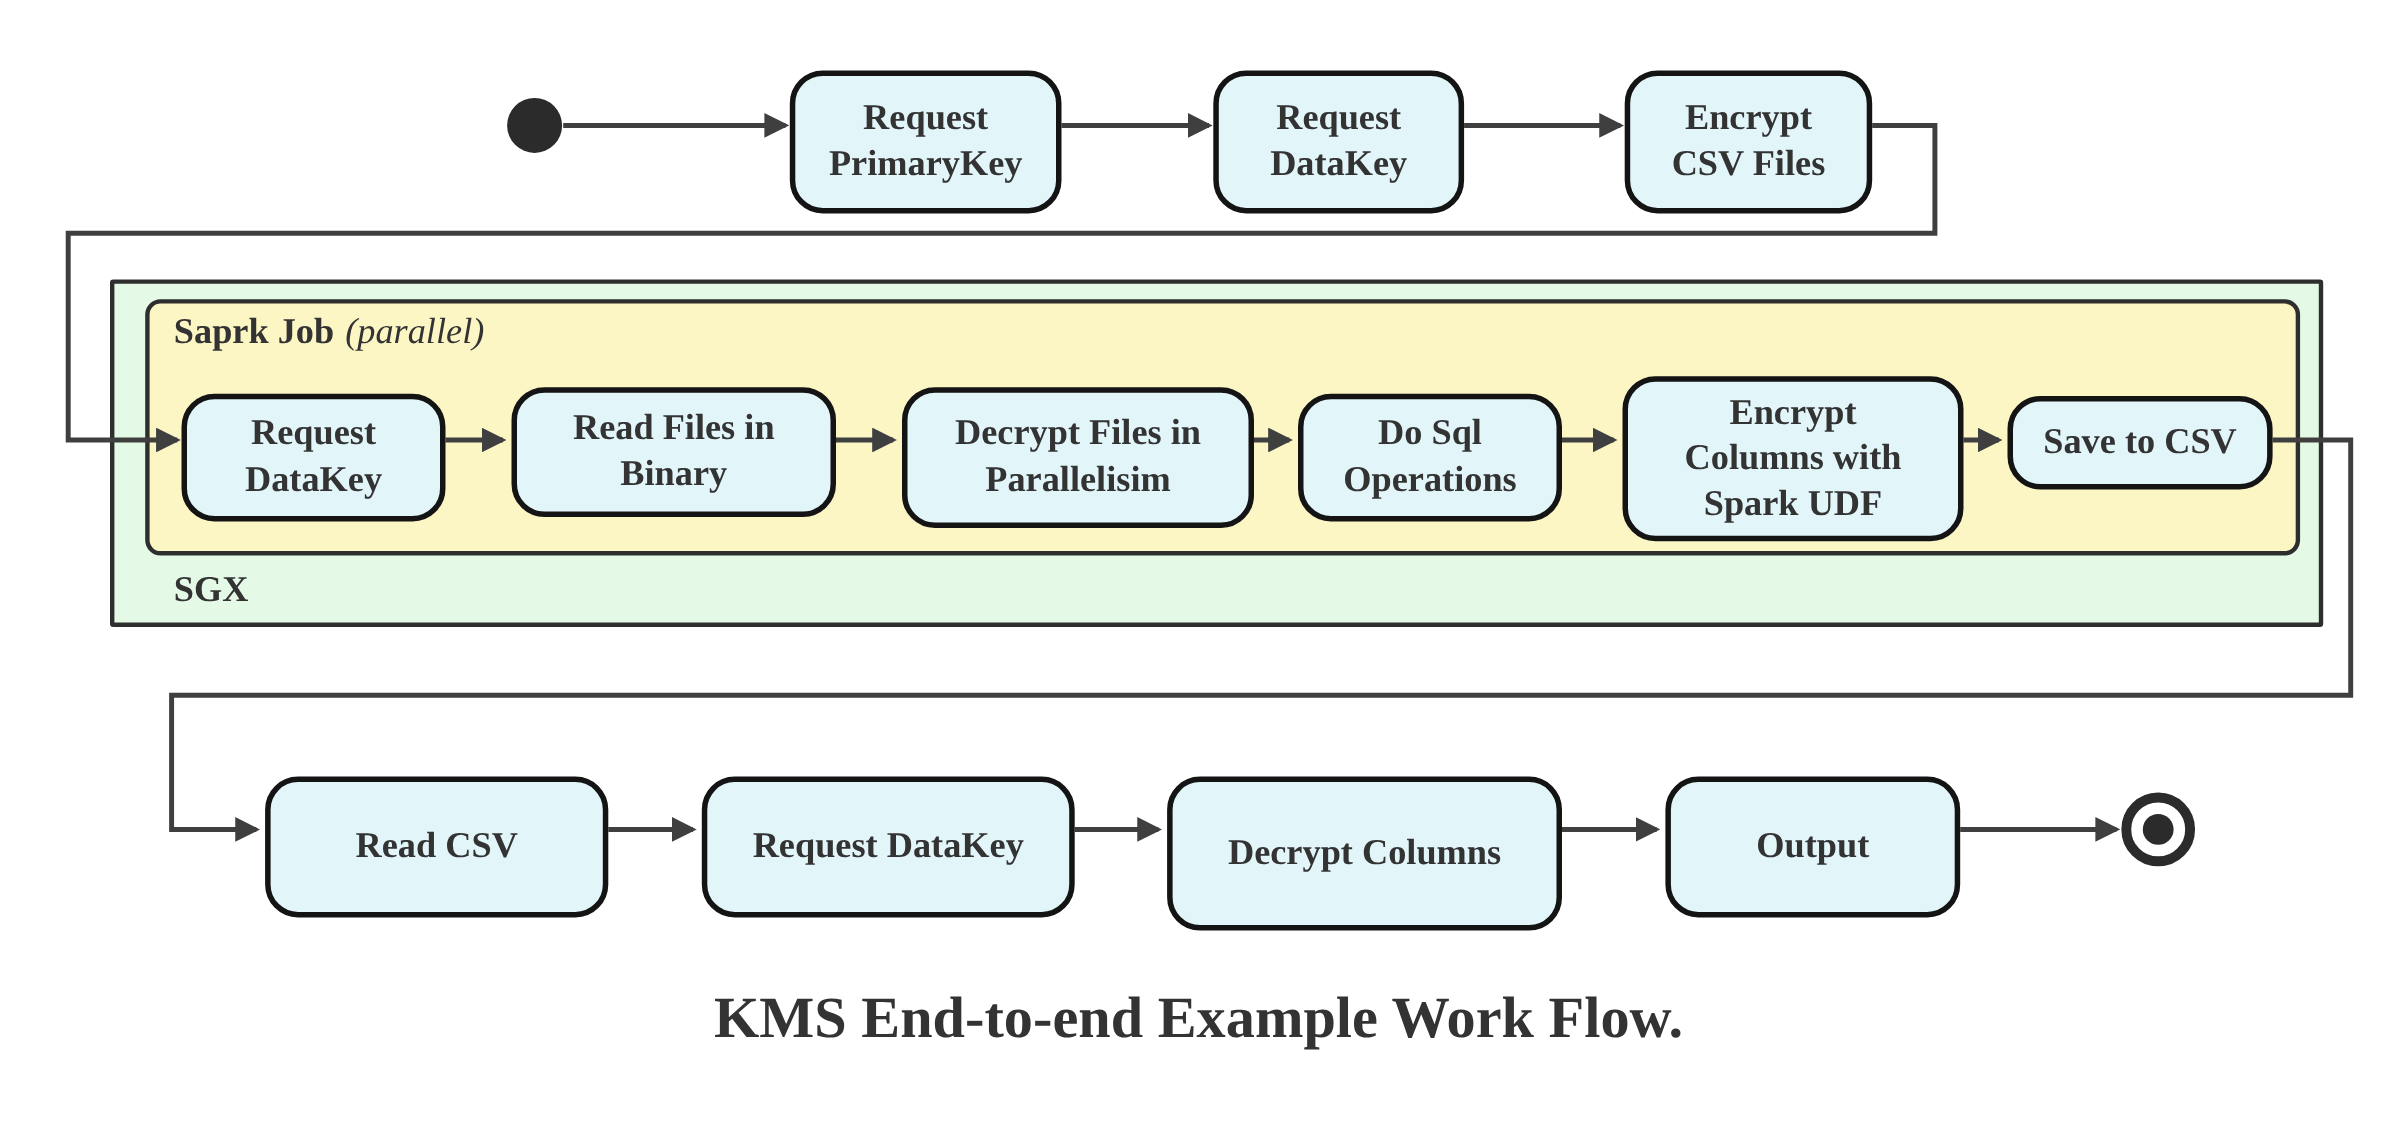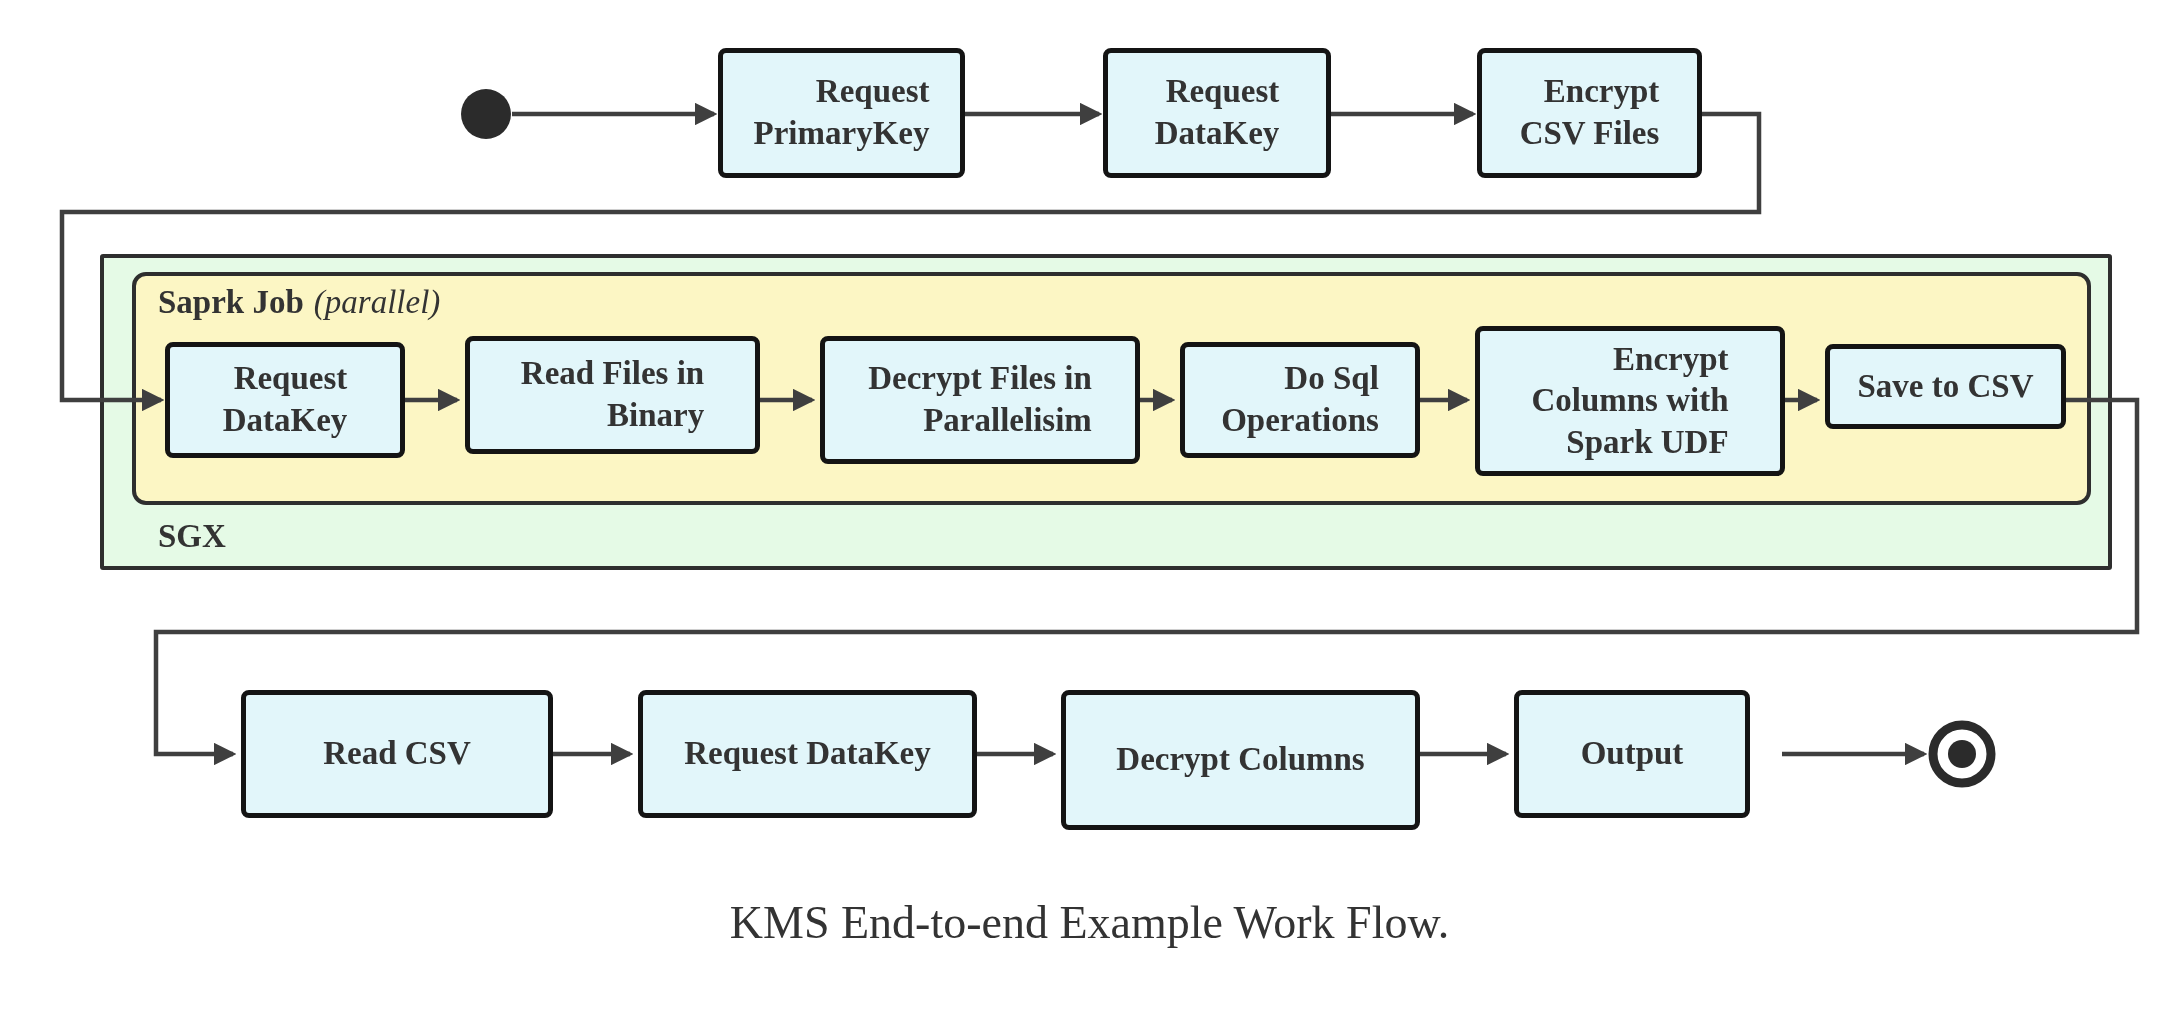--- a/index.html
+++ b/index.html
@@ -35,37 +35,38 @@
   #spark-label { left: 158px; top: 284px; }
   #sgx-label  { left: 158px; top: 518px; }
   .label-suffix { font-weight: 400; font-style: italic; margin-left: 10px; }
   #edge-layer { position: absolute; left: 0; top: 0; width: 2179px; height: 1036px; }
   .edge { fill: none; stroke: var(--edge); stroke-width: 4.5px; }
   .node {
     position: absolute;
     box-sizing: border-box;
     background: var(--node_fill);
     border: 5px solid var(--node_border);
-    border-radius: 8px;
+    border-radius: 30px;
     display: flex;
     align-items: center;
     justify-content: center;
-    text-align: right;
+    text-align: center;
     font-size: 33px;
     font-weight: 700;
     line-height: 1.26;
     white-space: pre-line;
     color: var(--text, #333333);
+    margin-top: 16px;
   }
   #diagram-title {
     position: absolute;
     left: 0; top: 896px; width: 100%;
     text-align: center;
-    font-size: 46px;
-    font-weight: 400;
+    font-size: 53px;
+    font-weight: 700;
     color: var(--text, #333333);
   }
 </style>
 </head>
 <body>
 
 <div id="canvas">
 
   <div id="sgx-box" class="container-box"></div>
   <div id="spark-box" class="container-box"></div>
@@ -123,17 +124,17 @@
   <div class="node" style="left:820px; top:336px; width:320px; height:128px;">Decrypt Files in
 Parallelisim</div>
   <div class="node" style="left:1475px; top:326px; width:310px; height:150px;">Encrypt
 Columns with
 Spark UDF</div>
   <div class="node" style="left:1825px; top:344px; width:241px; height:85px;">Save to CSV</div>
 
   <div class="node" style="left:241px; top:690px; width:312px; height:128px;">Read CSV</div>
   <div class="node" style="left:638px; top:690px; width:339px; height:128px;">Request DataKey</div>
   <div class="node" style="left:1061px; top:690px; width:359px; height:140px;">Decrypt Columns</div>
-  <div class="node" style="left:1514px; top:690px; width:236px; height:128px;">Output</div>
+  <div class="node" style="left:1514px; top:690px; width:268px; height:128px;">Output</div>
 
   <div id="diagram-title">KMS End-to-end Example Work Flow.</div>
 
 </div>
 
 </body></html>

